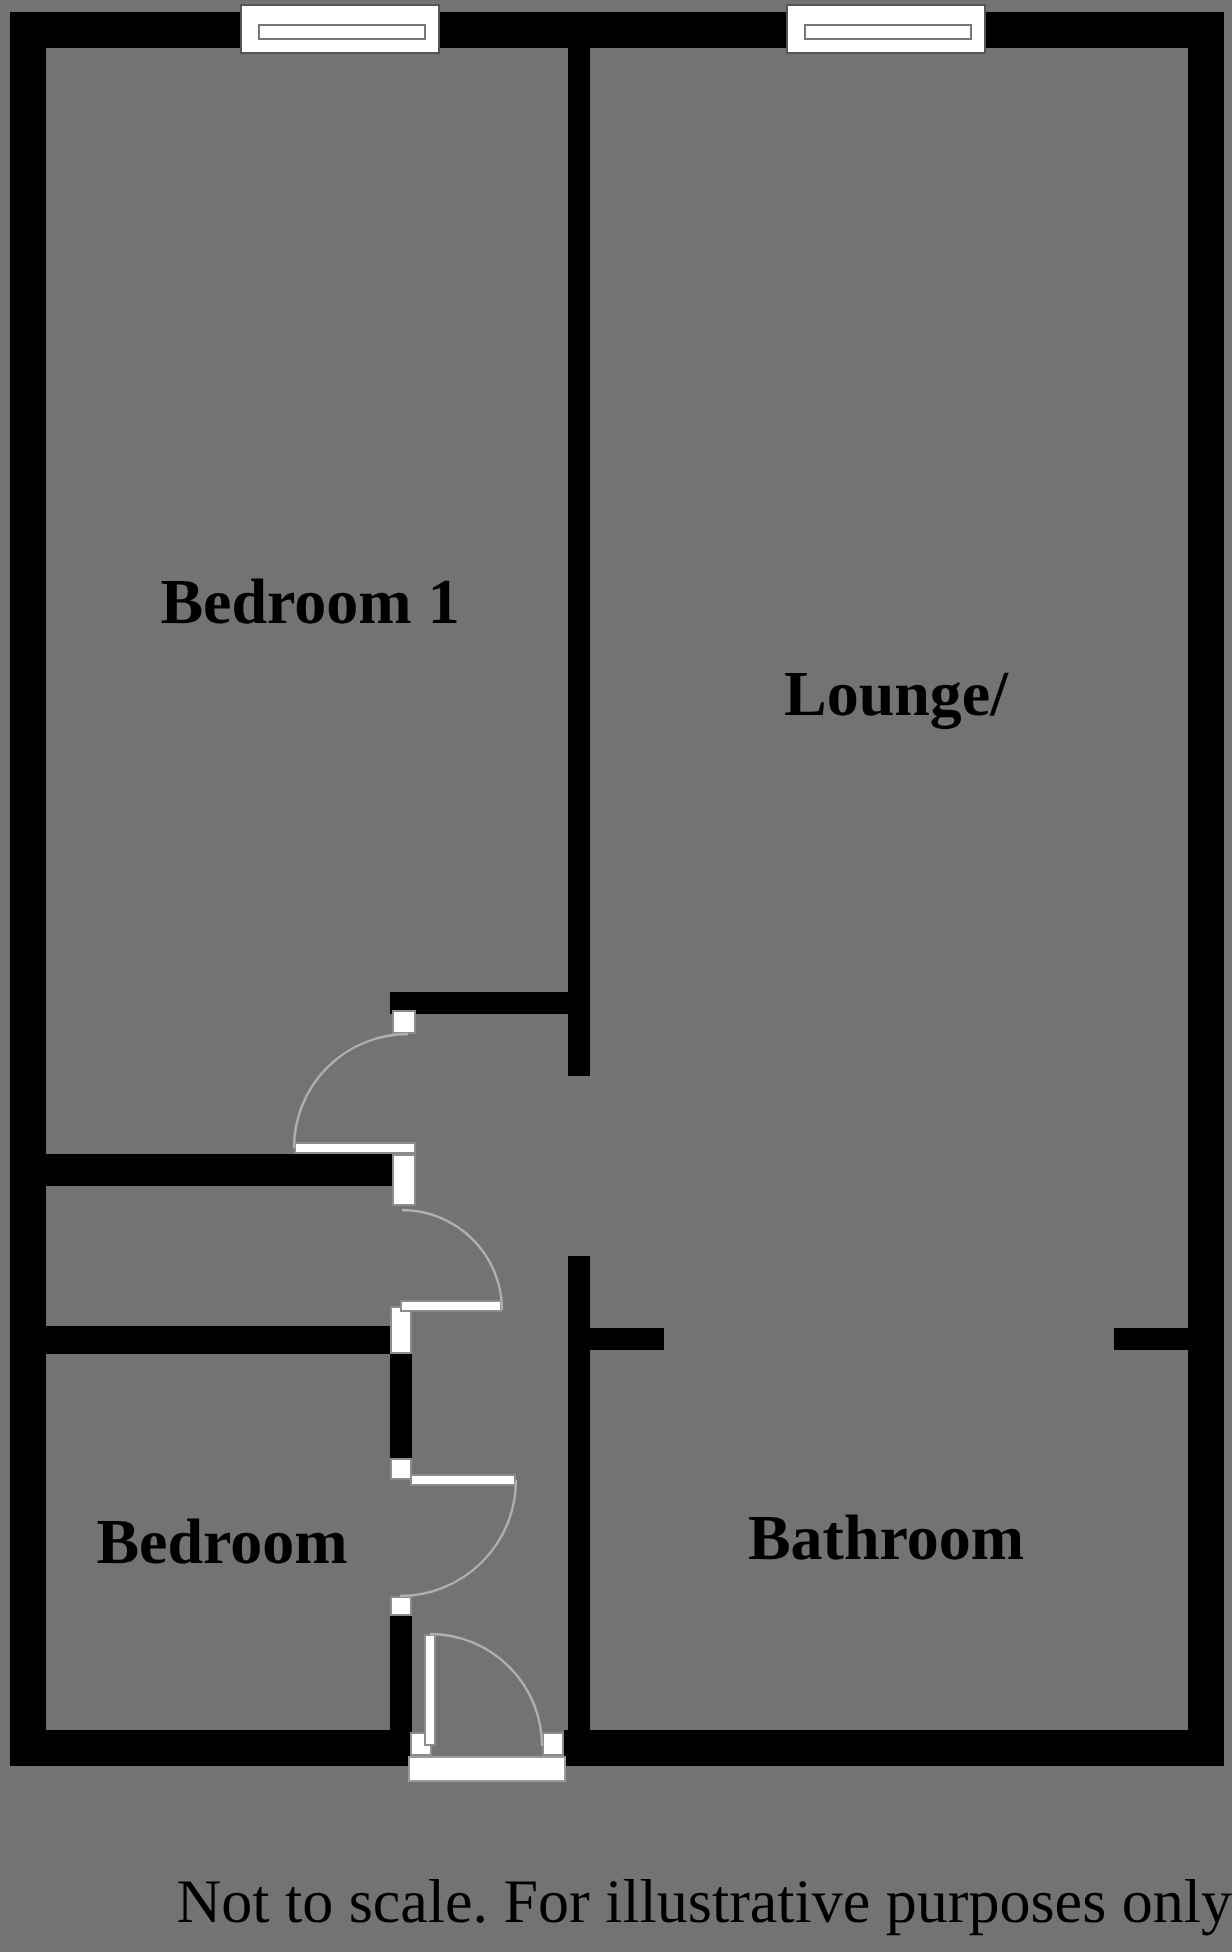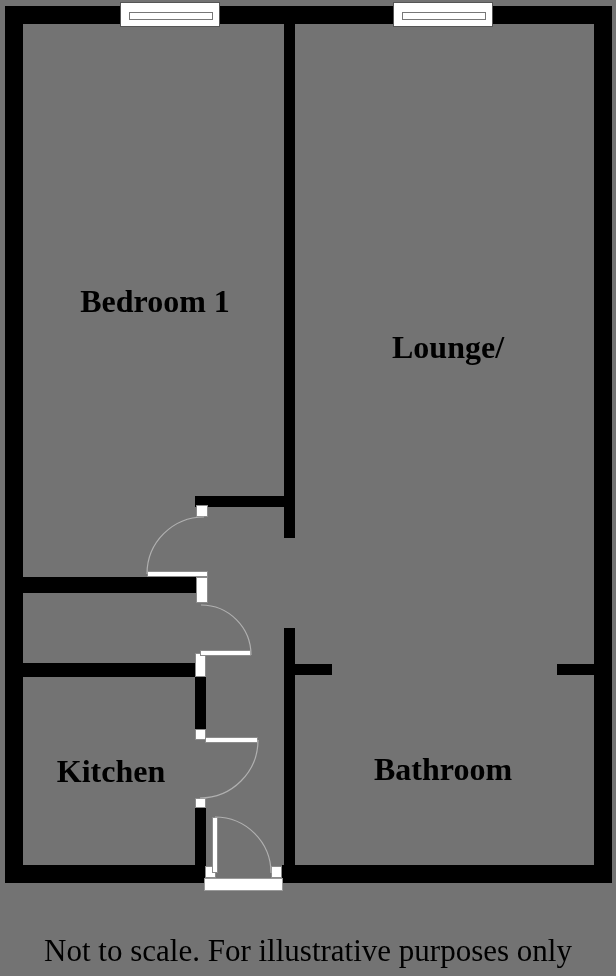--- a/index.html
+++ b/index.html
@@ -57,21 +57,21 @@
     line-height: 37px;
     color: #000000;
     text-align: center;
     white-space: nowrap;
   }
   .caption {
     position: absolute;
     left: 0;
     top: 933px;
     width: 616px;
-    text-align: center;
+    text-align: right;
     font-size: 31px;
     color: #000000;
     white-space: nowrap;
   }
   #arcs {
     position: absolute;
     left: 0;
     top: 0;
     pointer-events: none;
   }
@@ -126,20 +126,20 @@
       <path d="M 215 817 A 56 56 0 0 1 271 873"></path>
     </svg>
   <div id="labels">
       <div class="room-label" style="left: 155px; top: 301px;">
         <div>Bedroom 1</div>
       </div>
       <div class="room-label" style="left: 448px; top: 347px;">
         <div>Lounge/</div>
       </div>
       <div class="room-label" style="left: 111px; top: 771px;">
-        <div>Kitchen</div>
+        <div>Bedroom</div>
       </div>
       <div class="room-label" style="left: 443px; top: 769px;">
         <div>Bathroom</div>
       </div>
     </div>
   <div class="caption">Not to scale. For illustrative purposes only</div>
 </div>
 
 </body></html>

